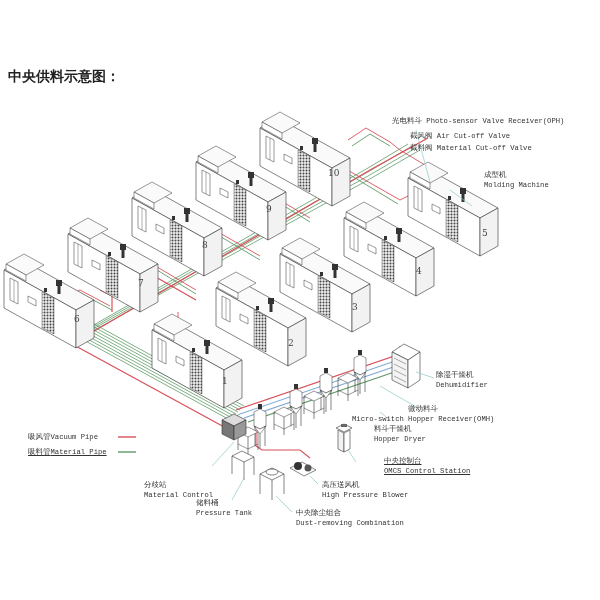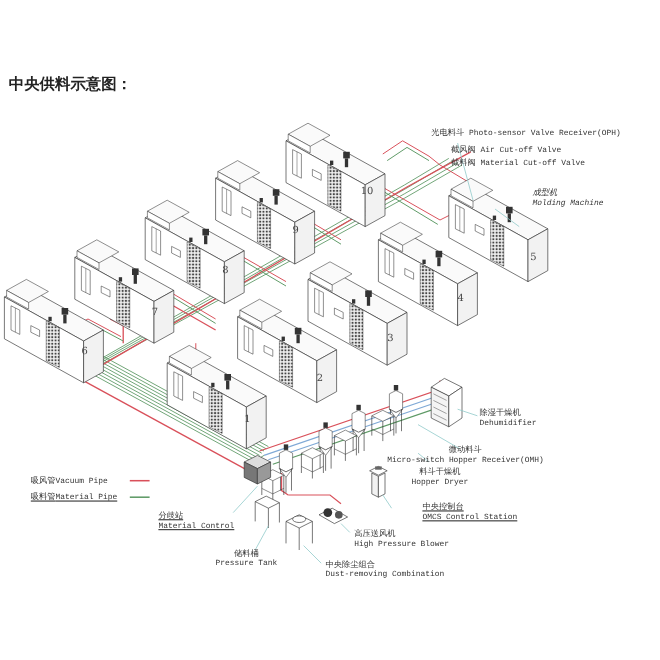--- a/index.html
+++ b/index.html
@@ -227,53 +227,53 @@
 
 <div class="lbl" style="left:392px;top:116px;">
   <span class="zh">光电料斗</span> <span>Photo-sensor Valve Receiver(OPH)</span>
 </div>
 <div class="lbl" style="left:410px;top:131px;">
   <span class="zh">截风阀</span> <span>Air Cut-off Valve</span>
 </div>
 <div class="lbl" style="left:410px;top:143px;">
   <span class="zh">截料阀</span> <span>Material Cut-off Valve</span>
 </div>
-<div class="lbl" style="left:484px;top:170px;font-style:italic;">
+<div class="lbl" style="left:484px;top:170px;">
   <div class="zh">成型机</div>
   <div>Molding Machine</div>
 </div>
 <div class="lbl" style="left:436px;top:370px;">
   <div class="zh">除湿干燥机</div>
   <div>Dehumidifier</div>
 </div>
 <div class="lbl" style="left:408px;top:404px;">
   <div class="zh">微动料斗</div>
   <div style="margin-left:-56px;">Micro-switch Hopper Receiver(OMH)</div>
 </div>
-<div class="lbl" style="left:374px;top:424px;text-align:center;">
+<div class="lbl" style="left:374px;top:424px;">
   <div class="zh">料斗干燥机</div>
   <div>Hopper Dryer</div>
 </div>
 <div class="lbl" style="left:384px;top:456px;text-decoration:underline;">
   <div class="zh">中央控制台</div>
   <div>OMCS Control Station</div>
 </div>
 <div class="lbl" style="left:322px;top:480px;">
   <div class="zh">高压送风机</div>
   <div>High Pressure Blower</div>
 </div>
 <div class="lbl" style="left:296px;top:508px;">
   <div class="zh">中央除尘组合</div>
   <div>Dust-removing Combination</div>
 </div>
-<div class="lbl" style="left:144px;top:464px;text-decoration:underline;">
+<div class="lbl" style="left:144px;top:480px;">
   <div class="zh">分歧站</div>
   <div>Material Control</div>
 </div>
-<div class="lbl" style="left:196px;top:498px;text-align:center;">
+<div class="lbl" style="left:196px;top:498px;">
   <div class="zh" style="margin-left:0;">储料桶</div>
   <div>Pressure Tank</div>
 </div>
 
 <div class="lbl" style="left:28px;top:432px;">
   <span class="zh">吸风管</span><span>Vacuum Pipe</span>
 </div>
 <div class="lbl" style="left:28px;top:447px;text-decoration:underline;">
   <span class="zh">吸料管</span><span>Material Pipe</span>
 </div>

